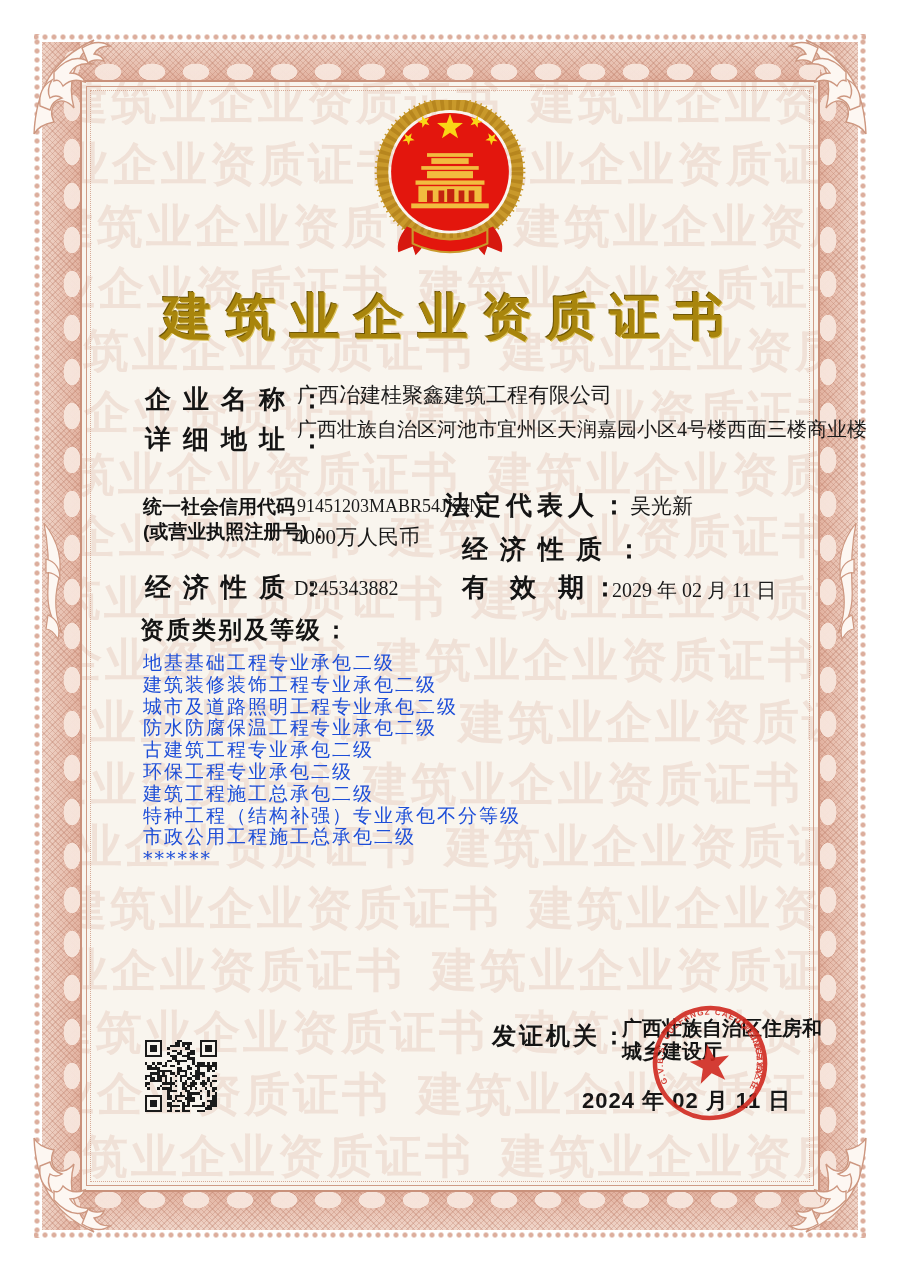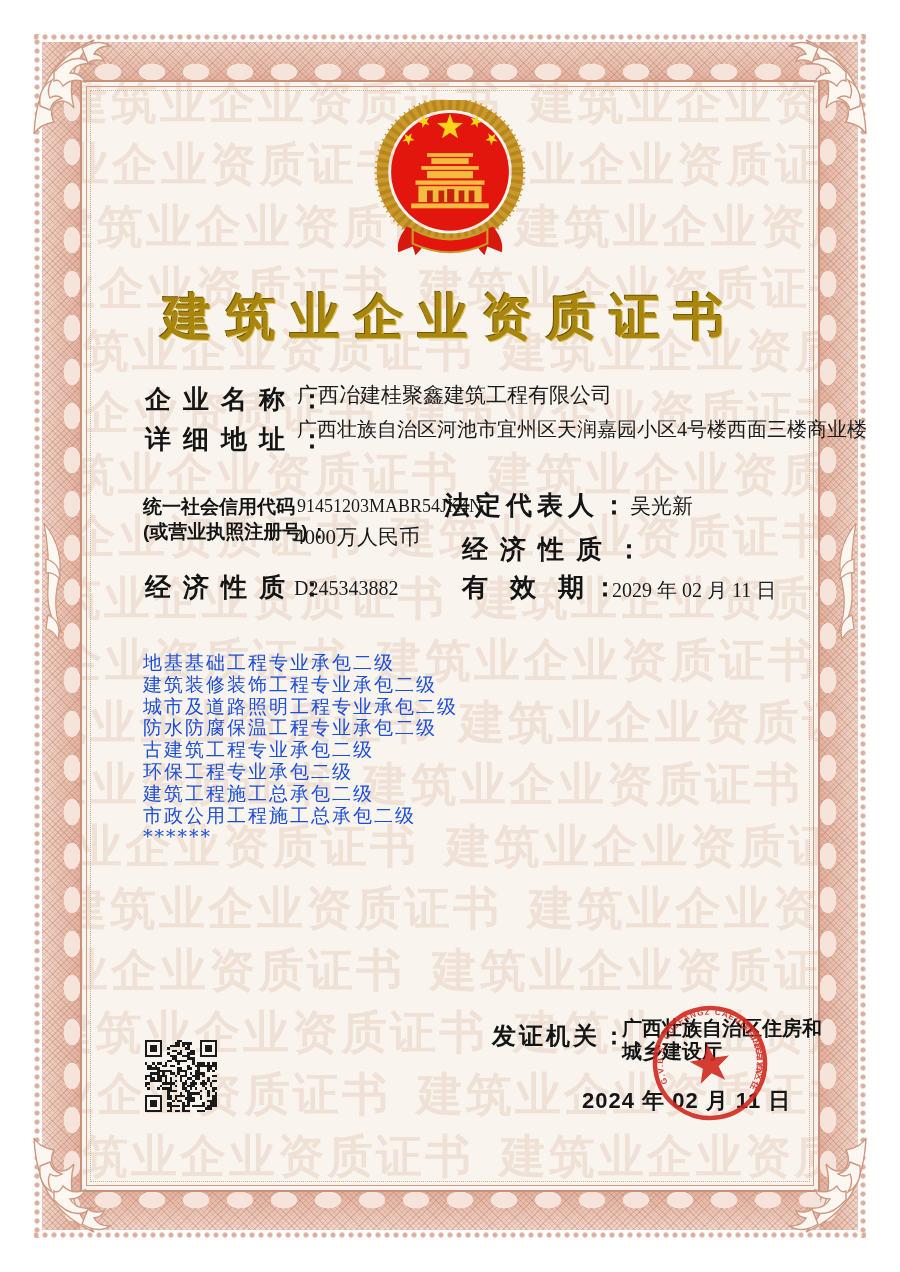--- a/index.html
+++ b/index.html
@@ -210,28 +210,30 @@
     <div class="val" style="left:294px;top:523px;font-size:21px;">4000万人民币</div>
 
     <div class="lbl ls12" style="left:462px;top:532px;"><span>经济性质</span><span class="colon">：</span></div>
 
     <div class="lbl ls12" style="left:145px;top:570px;"><span>经济性质</span><span class="colon">：</span></div>
     <div class="val" style="left:294px;top:577px;font-size:20px;">D245343882</div>
 
     <div class="lbl ls22" style="left:462px;top:570px;"><span>有效期</span><span class="colon" style="margin-left:-14px;">：</span></div>
     <div class="val" style="left:612px;top:577px;font-size:20px;">2029 年 02 月 11 日</div>
 
+    <div class="qual-lbl" style="left:140px;top:614px;"><span>资质类别及等级</span><span class="colon">：</span></div>
     <div class="qual-list" id="qual-list">
         <div>地基基础工程专业承包二级</div>
         <div>建筑装修装饰工程专业承包二级</div>
         <div>城市及道路照明工程专业承包二级</div>
         <div>防水防腐保温工程专业承包二级</div>
         <div>古建筑工程专业承包二级</div>
         <div>环保工程专业承包二级</div>
         <div>建筑工程施工总承包二级</div>
+        <div>特种工程（结构补强）专业承包不分等级</div>
         <div>市政公用工程施工总承包二级</div>
         <div>******</div>
       </div>
 
     <div class="issuer-lbl"><span>发证机关</span><span class="colon">：</span></div>
     <div class="issuer-val">广西壮族自治区住房和城乡建设厅</div>
 
     <svg class="qr" id="qr" viewBox="0 0 29 29" shape-rendering="crispEdges">
         <g fill="#1b1b1b">
           <rect x="13" y="0" width="1" height="1"></rect>

